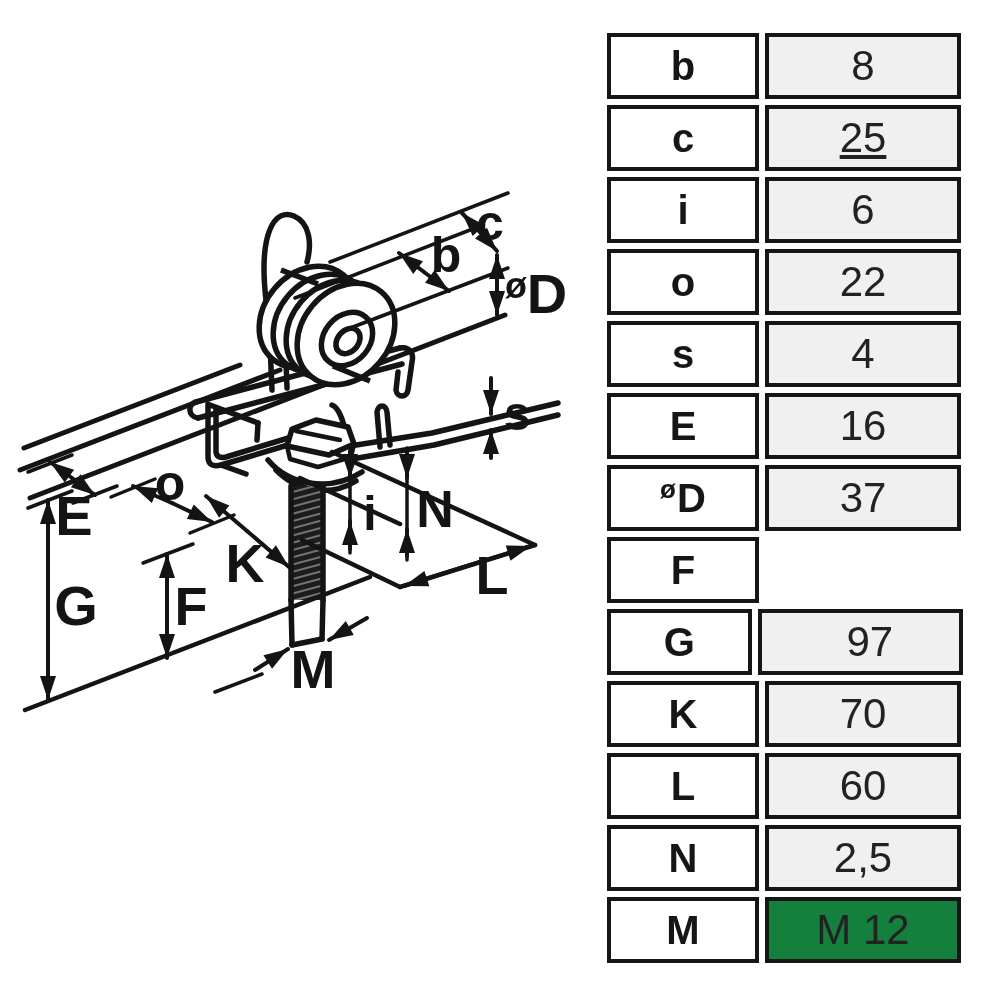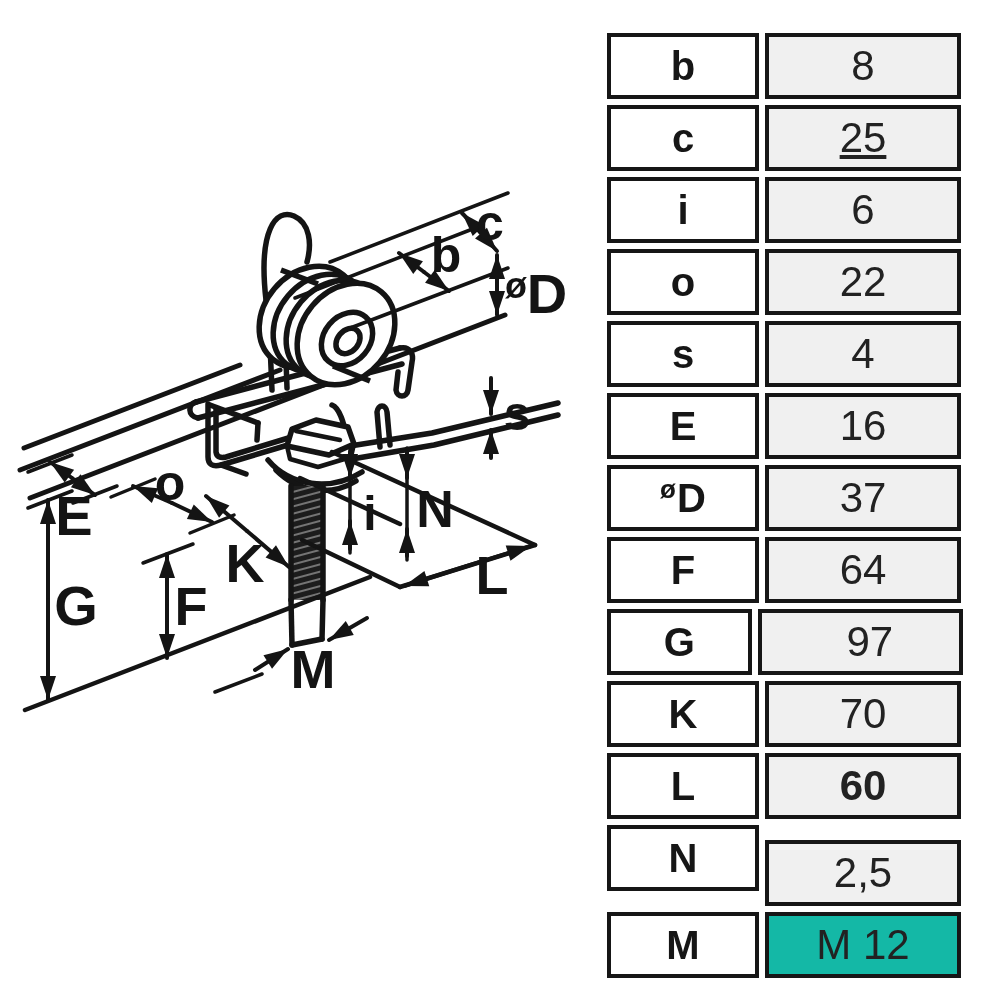--- a/index.html
+++ b/index.html
@@ -198,38 +198,37 @@
         </div>
         <div class="p-row">
           <div class="p-cell p-label" style="border-color: rgb(22, 22, 22);">
             <span class="p-prefix">ø</span>
             <span>D</span>
           </div>
           <div class="p-cell p-value" style="background: rgb(240, 240, 240); border-color: rgb(22, 22, 22);">37</div>
         </div>
         <div class="p-row">
           <div class="p-cell p-label" style="border-color: rgb(22, 22, 22);">F</div>
-          <div class="p-cell p-value" style="background: rgb(240, 240, 240); border-color: rgb(22, 22, 22);">64</div>
         </div>
         <div class="p-row">
           <div class="p-cell p-label" style="border-color: rgb(22, 22, 22);">G</div>
           <div class="p-cell p-value" style="background: rgb(240, 240, 240); border-color: rgb(22, 22, 22); padding-left: 19px;">97</div>
         </div>
         <div class="p-row">
           <div class="p-cell p-label" style="border-color: rgb(22, 22, 22);">K</div>
           <div class="p-cell p-value" style="background: rgb(240, 240, 240); border-color: rgb(22, 22, 22);">70</div>
         </div>
         <div class="p-row">
           <div class="p-cell p-label" style="border-color: rgb(22, 22, 22);">L</div>
-          <div class="p-cell p-value" style="background: rgb(240, 240, 240); border-color: rgb(22, 22, 22); font-weight: bold;">60</div>
+          <div class="p-cell p-value" style="background: rgb(240, 240, 240); border-color: rgb(22, 22, 22);">60</div>
         </div>
         <div class="p-row">
           <div class="p-cell p-label" style="border-color: rgb(22, 22, 22);">N</div>
-          <div class="p-cell p-value" style="background: rgb(240, 240, 240); border-color: rgb(22, 22, 22); margin-top: 15px;">2,5</div>
+          <div class="p-cell p-value" style="background: rgb(240, 240, 240); border-color: rgb(22, 22, 22);">2,5</div>
         </div>
         <div class="p-row">
           <div class="p-cell p-label" style="border-color: rgb(22, 22, 22);">M</div>
-          <div class="p-cell p-value" style="background: #14b8a6; border-color: rgb(22, 22, 22);">M 12</div>
+          <div class="p-cell p-value" style="background: #15803d; border-color: rgb(22, 22, 22);">M 12</div>
         </div>
       </div>
   </div>
 
 </div>
 
 </body></html>

